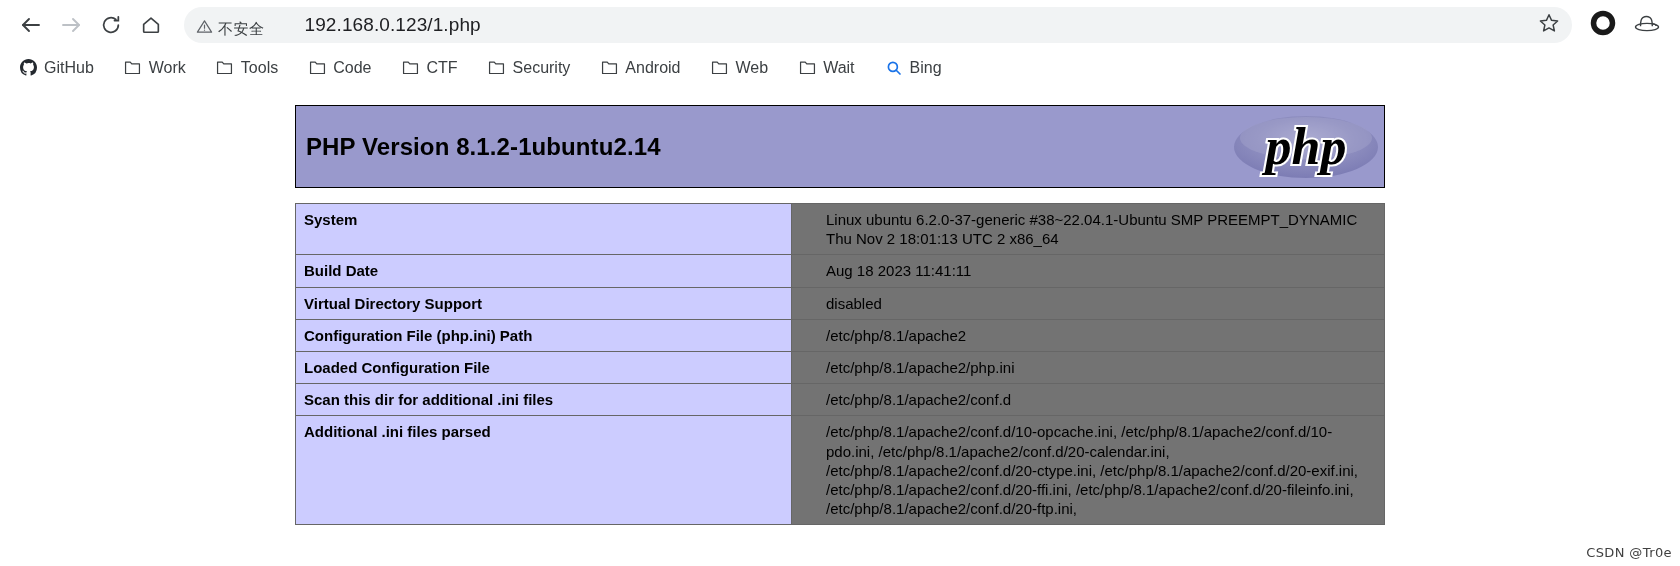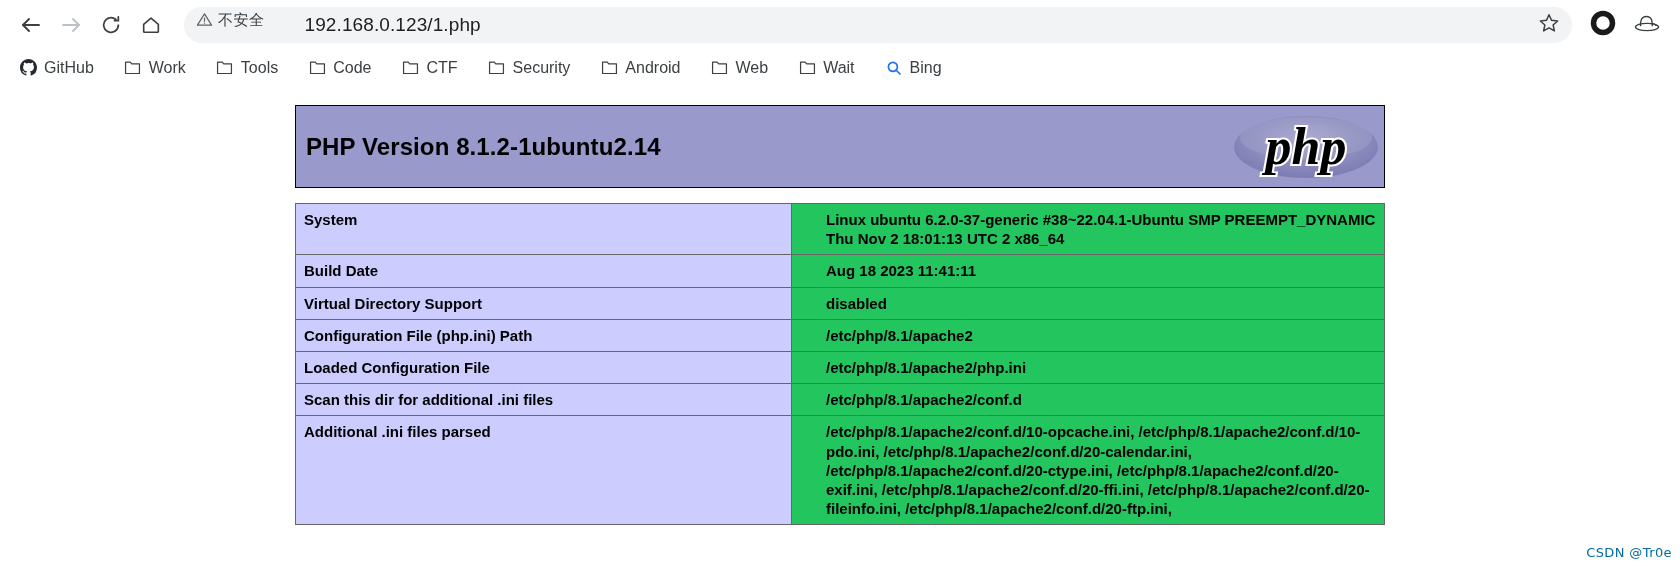--- a/index.html
+++ b/index.html
@@ -42,21 +42,21 @@
     background: #f1f3f4;
     border-radius: 18px;
     display: flex;
     align-items: center;
     padding: 0 6px 0 4px;
     min-width: 0;
   }
 
   #security-chip {
     display: flex;
-    align-items: flex-start;
+    align-items: flex-end;
     gap: 5px;
     height: 28px;
     padding: 0 10px 0 8px;
     border-radius: 14px;
     background: #f1f3f4;
     flex: 0 0 auto;
     cursor: pointer;
   }
   #security-chip .chip-text {
     font-size: 15px;
@@ -170,32 +170,32 @@
     vertical-align: top;
     line-height: 1.28;
   }
   #info-table td.k {
     width: 496px;
     background: #ccccff;
     color: #000000;
     font-weight: bold;
   }
   #info-table td.v {
-    background: #22c55e;
+    background: #737373;
     color: #000000;
-    font-weight: bold;
+    font-weight: normal;
     padding-left: 34px;
   }
 
   #watermark {
     position: absolute;
     right: 8px;
     bottom: 6px;
     font-size: 13px;
-    color: #0369a1;
+    color: #404040;
     letter-spacing: .4px;
     font-family: "DejaVu Sans", sans-serif;
   }
 </style>
 </head>
 <body>
 
 <div id="browser-chrome">
 
   <div id="toolbar-row">

